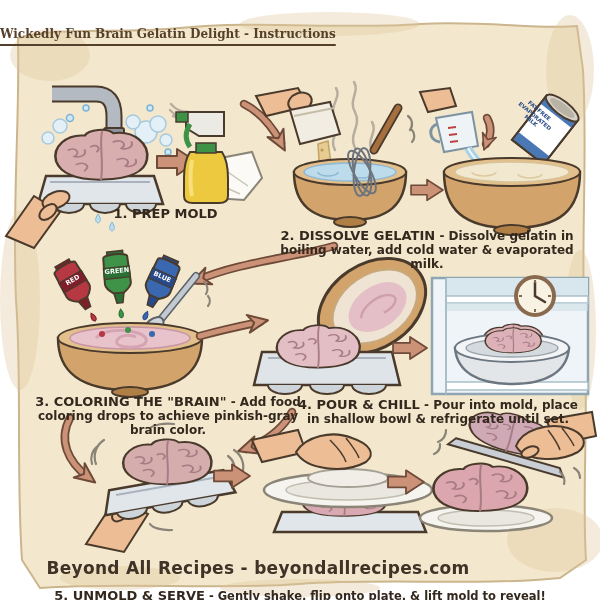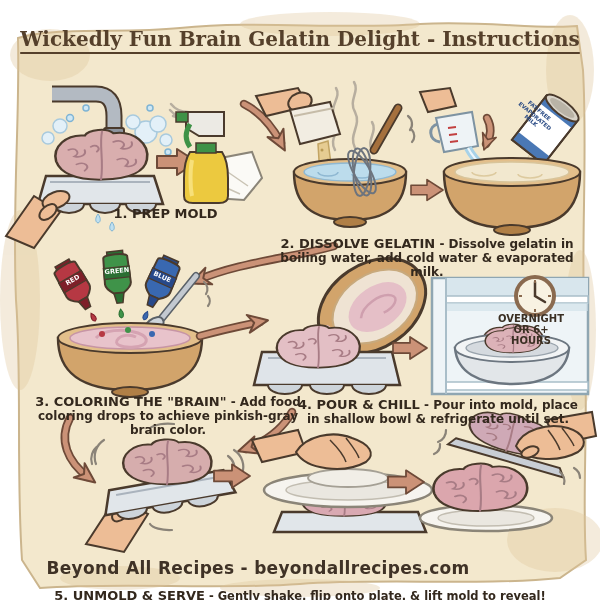--- a/index.html
+++ b/index.html
@@ -1,27 +1,27 @@
 <!DOCTYPE html>
 <html><head>
 <meta charset="utf-8">
 <style>
   html,body{margin:0;padding:0;background:#ffffff;}
   .canvas{position:relative;width:600px;height:600px;background:#ffffff;overflow:hidden;
           font-family:"DejaVu Sans",sans-serif;color:#352a1f;}
   svg.art{position:absolute;left:0;top:0;z-index:1;}
   .txt{position:absolute;z-index:2;}
-  .title{left:0;top:27px;width:600px;text-align:center;
-         font-family:"DejaVu Serif",serif;font-weight:bold;font-size:20px;color:#55402b;
+  .title{left:0;top:27px;width:600px;text-align:left;
+         font-family:"DejaVu Serif",serif;font-weight:bold;font-size:12px;color:#55402b;
          text-decoration:underline;text-underline-offset:6px;text-decoration-thickness:2px;}
   .caption{font-size:12px;font-weight:bold;line-height:1.18;text-align:center;color:#33281d;}
   .caption .h{font-size:13px;}
   .cap1{left:40px;top:206px;width:215px;}
   .cap1 .h{display:block;padding-left:36px;}
-  .cap2{left:276px;top:236px;width:302px;}
+  .cap2{left:276px;top:228px;width:302px;}
   .cap3{left:28px;top:394px;width:280px;}
   .cap4{left:296px;top:397px;width:284px;text-align:center;}
   .cap5{left:30px;top:540px;width:540px;font-size:11.5px;margin-top:48px;}
   .footer{left:8px;top:558px;width:500px;text-align:center;font-size:17px;font-weight:bold;
           color:#3f3226;letter-spacing:0.3px;}
   .tinylabel{font-weight:bold;text-align:center;line-height:1.1;}
   .lbl-red{left:57px;top:277px;width:32px;font-size:6.5px;color:#fff;transform:rotate(-30deg);}
   .lbl-green{left:101px;top:268px;width:32px;font-size:6.5px;color:#fff;transform:rotate(-6deg);}
   .lbl-blue{left:146px;top:274px;width:32px;font-size:6.5px;color:#fff;transform:rotate(24deg);}
   .lbl-milk{left:512px;top:106px;width:46px;font-size:5.5px;color:#2d4d86;transform:rotate(40deg);line-height:1.2;}
@@ -374,17 +374,16 @@
 </div>
 <div class="txt caption cap5">
   <span class="h">5. UNMOLD &amp; SERVE</span>
   <span>- Gently shake, flip onto plate, &amp; lift mold to reveal!</span>
 </div>
 
 <div class="txt tinylabel lbl-red">RED</div>
 <div class="txt tinylabel lbl-green">GREEN</div>
 <div class="txt tinylabel lbl-blue">BLUE</div>
 <div class="txt tinylabel lbl-milk">FAT-FREE EVAPORATED MILK</div>
-<div class="txt tinylabel lbl-chill">OVERNIGHT OR 6+ HOURS</div>
 
 <div class="txt footer">Beyond All Recipes - beyondallrecipes.com</div>
 
 </div>
 
 </body></html>

